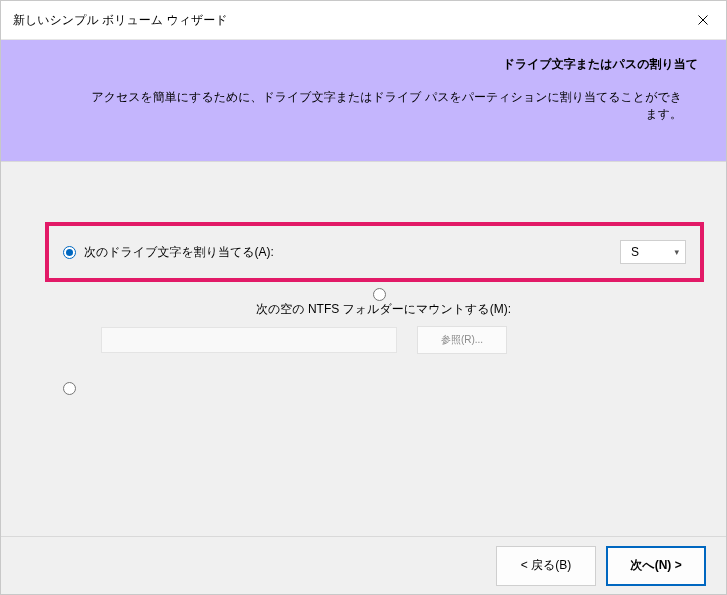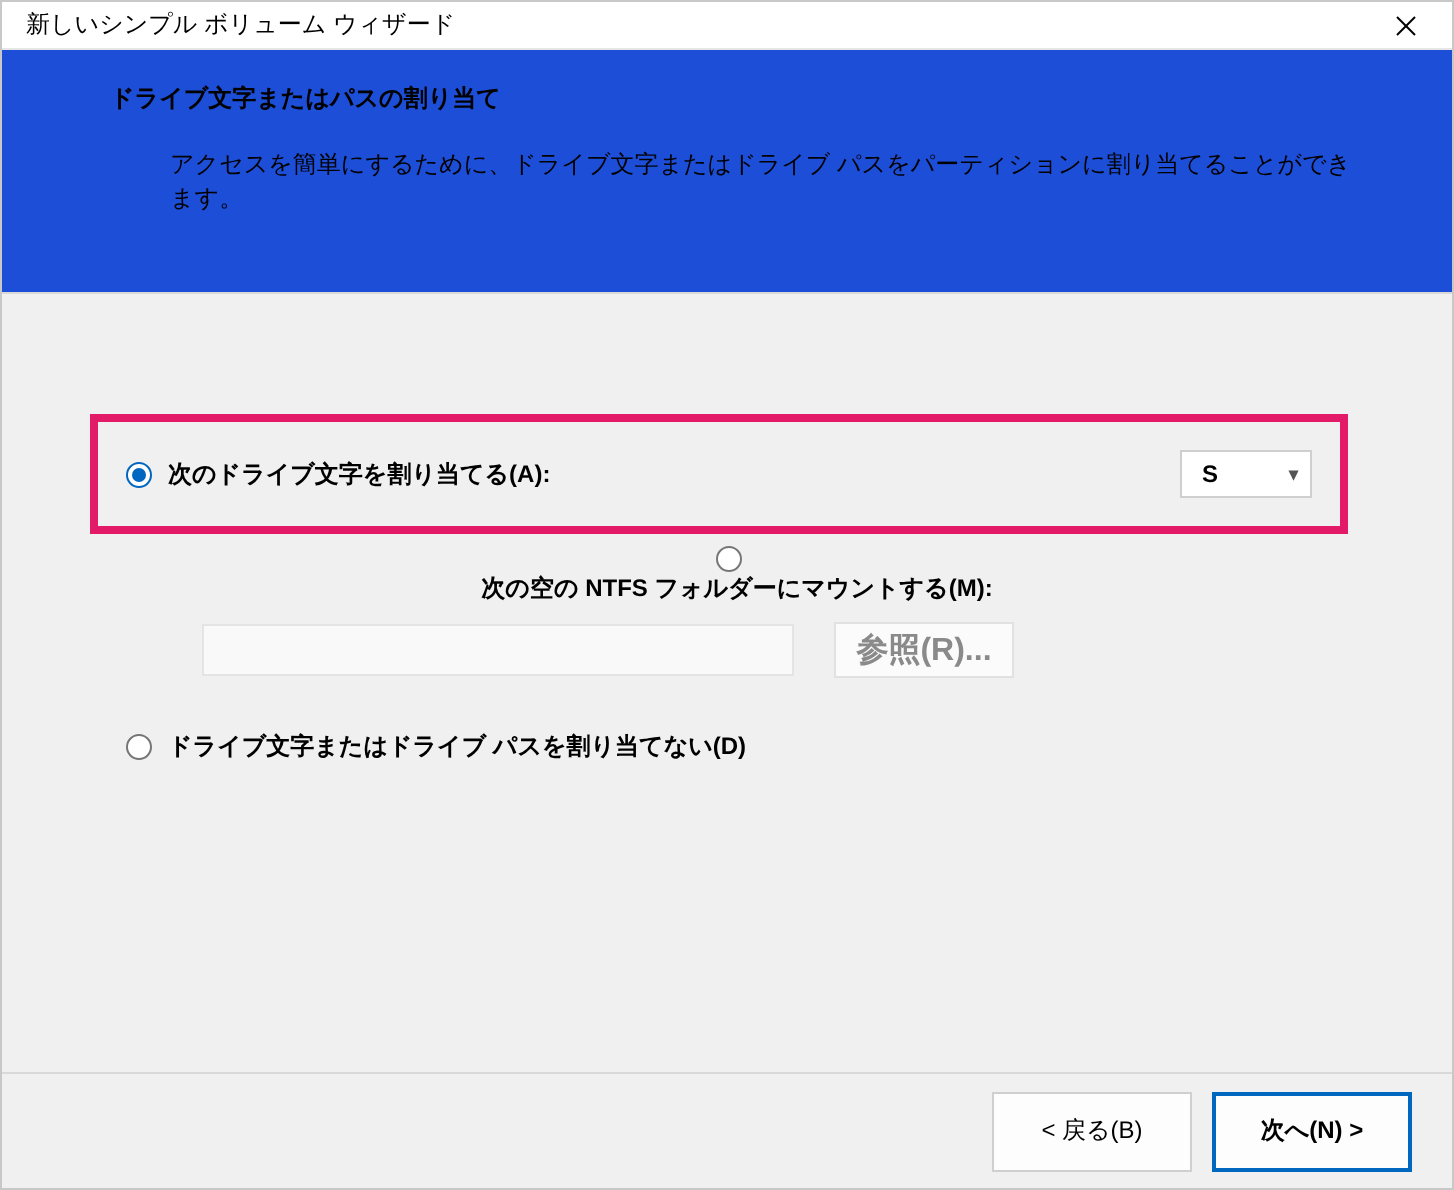--- a/index.html
+++ b/index.html
@@ -16,21 +16,21 @@
     box-sizing: border-box;
     border: 1px solid #c8c8c8;
     background: #f0f0f0;
     display: flex;
     flex-direction: column;
     position: relative;
   }
 
   
   .titlebar {
-    height: 24px;
+    height: 39px;
     background: #ffffff;
     border-bottom: 1px solid #e6e6e6;
     display: flex;
     align-items: center;
     justify-content: space-between;
     padding: 0 0 0 12px;
     box-sizing: border-box;
   }
   .titlebar .title {
     font-size: 12px;
@@ -43,42 +43,42 @@
     align-items: center;
     justify-content: center;
     font-size: 13px;
     color: #000;
     cursor: default;
   }
   .titlebar .close svg { display:block; }
 
   
   .header {
-    background: #1d4ed8;
+    background: #c4b5fd;
     padding: 16px 28px 22px 54px;
     border-bottom: 1px solid #d9d9d9;
+    text-align: right;
   }
   .header .h-title {
     font-weight: 700;
     font-size: 12px;
     margin: 0 0 6px 0;
   }
   .header .h-desc {
     font-size: 12px;
     margin: 16px;
     padding-left: 14px;
   }
 
   
   .body {
     flex: 1 1 auto;
-    padding: 60px 52px 0 44px;
+    padding: 60px 22px 0 44px;
     box-sizing: border-box;
     position: relative;
-    font-weight: bold;
   }
 
   .highlight-box {
     position: relative;
     border: 4px solid #e21a67;
     padding: 14px 14px 14px 14px;
     margin-bottom: 6px;
     box-sizing: border-box;
   }
 
@@ -154,21 +154,21 @@
     background: #f9f9f9;
     box-sizing: border-box;
   }
   .browse-btn {
     width: 90px;
     height: 28px;
     margin-left: 20px;
     border: 1px solid #e1e1e1;
     background: #fbfbfb;
     color: #8a8a8a;
-    font-size: 16px;
+    font-size: 10px;
     display: flex;
     align-items: center;
     justify-content: center;
     box-sizing: border-box;
   }
 
   
   .footer {
     height: 58px;
     border-top: 1px solid #d9d9d9;
@@ -237,21 +237,20 @@
         <span class="opt-label">次の空の NTFS フォルダーにマウントする(M):</span>
       </div>
 
       <div class="mount-row">
         <div class="mount-input" title=""></div>
         <div class="browse-btn">参照(R)...</div>
       </div>
 
       <div class="opt-row">
         <span class="radio"></span>
-        <span class="opt-label">ドライブ文字またはドライブ パスを割り当てない(D)</span>
       </div>
     </div>
 
   </div>
 
   <div class="footer">
     <div class="btn">&lt; 戻る(B)</div>
     <div class="btn default">次へ(N) &gt;</div>
   </div>
 

